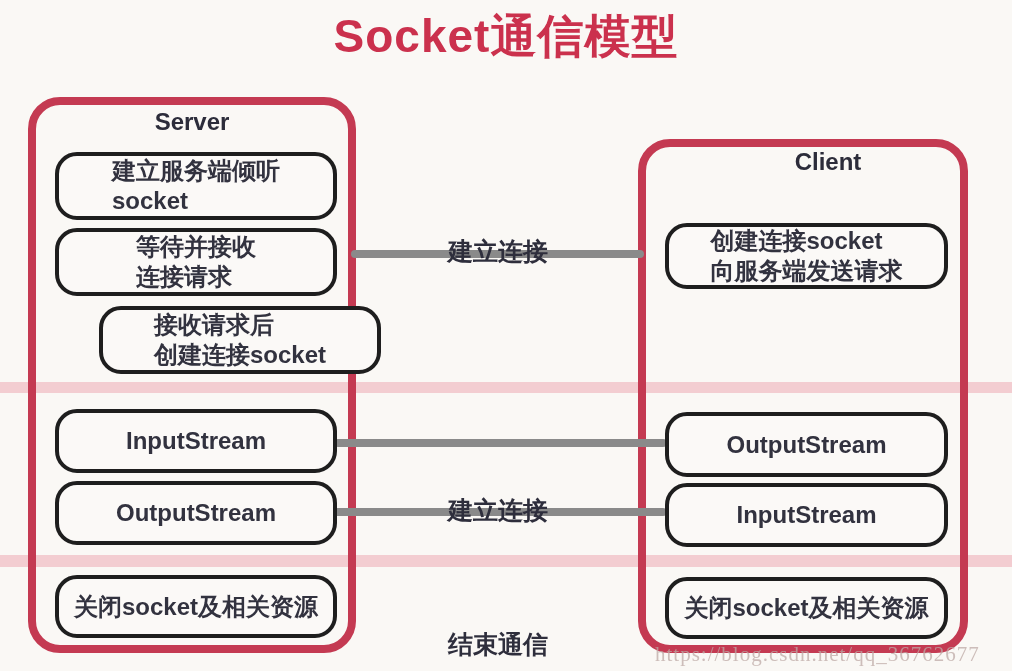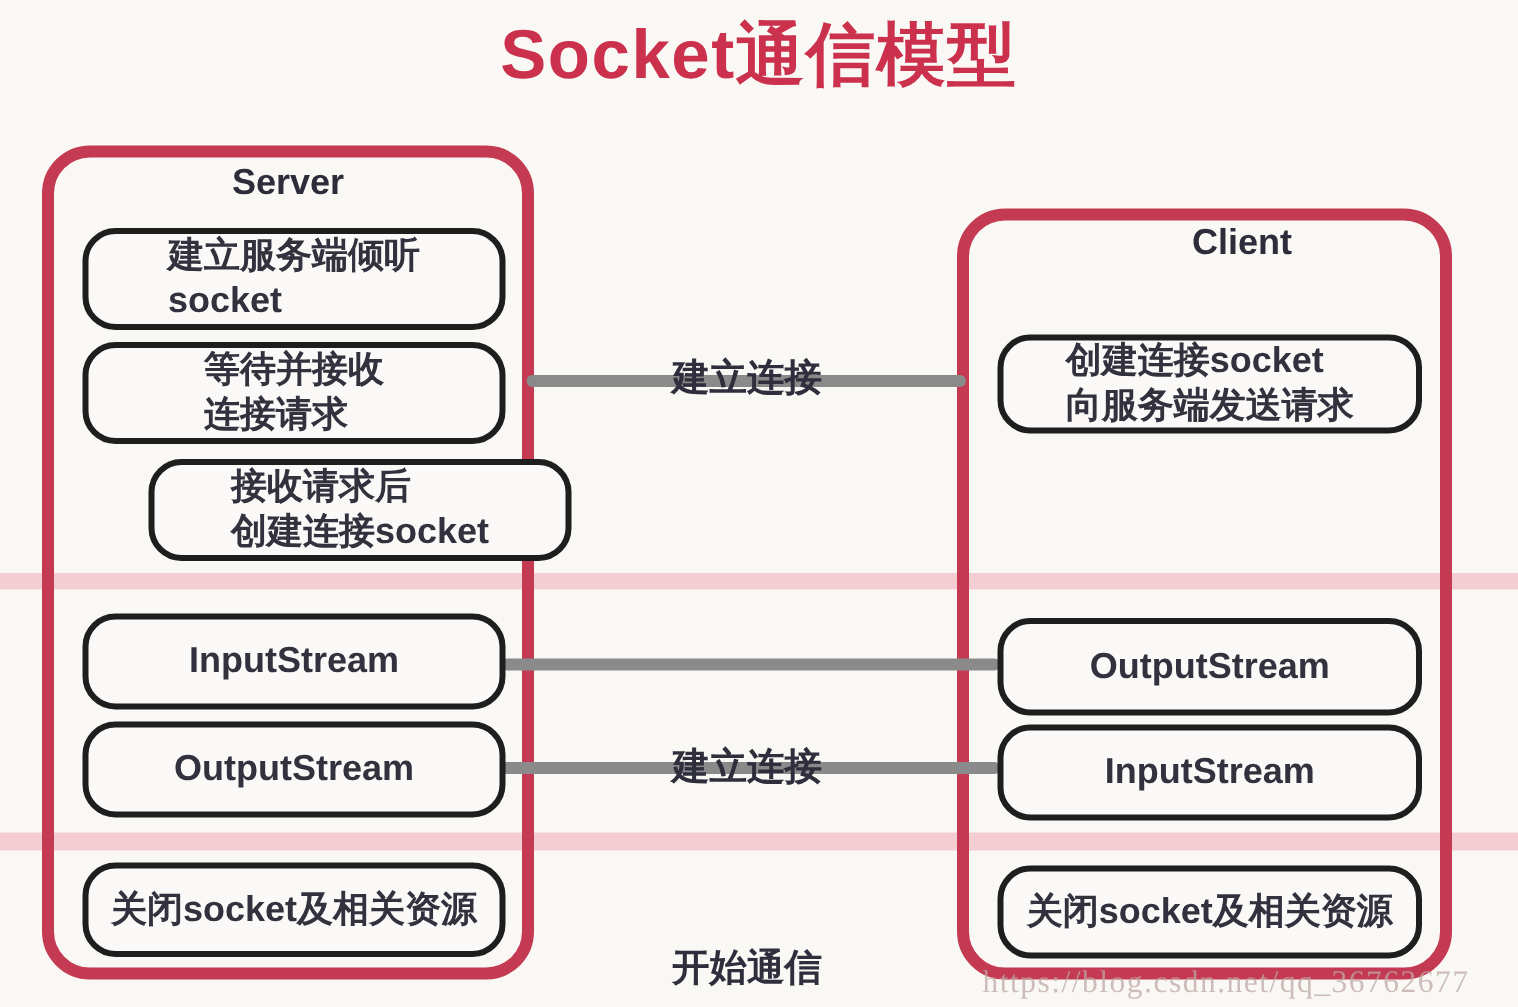--- a/index.html
+++ b/index.html
@@ -140,15 +140,15 @@
 <div class="node s-node s6">关闭socket及相关资源</div>
 
 <div class="node c-node c1">创建连接socket
 向服务端发送请求</div>
 <div class="node c-node c2">OutputStream</div>
 <div class="node c-node c3">InputStream</div>
 <div class="node c-node c4">关闭socket及相关资源</div>
 
 <div class="mid-label label-establish">建立连接</div>
 <div class="mid-label label-comm">建立连接</div>
-<div class="mid-label label-end">开始通信</div>
+<div class="mid-label label-end">结束通信</div>
 
 <div class="watermark">https://blog.csdn.net/qq_36762677</div>
 
 </body></html>

